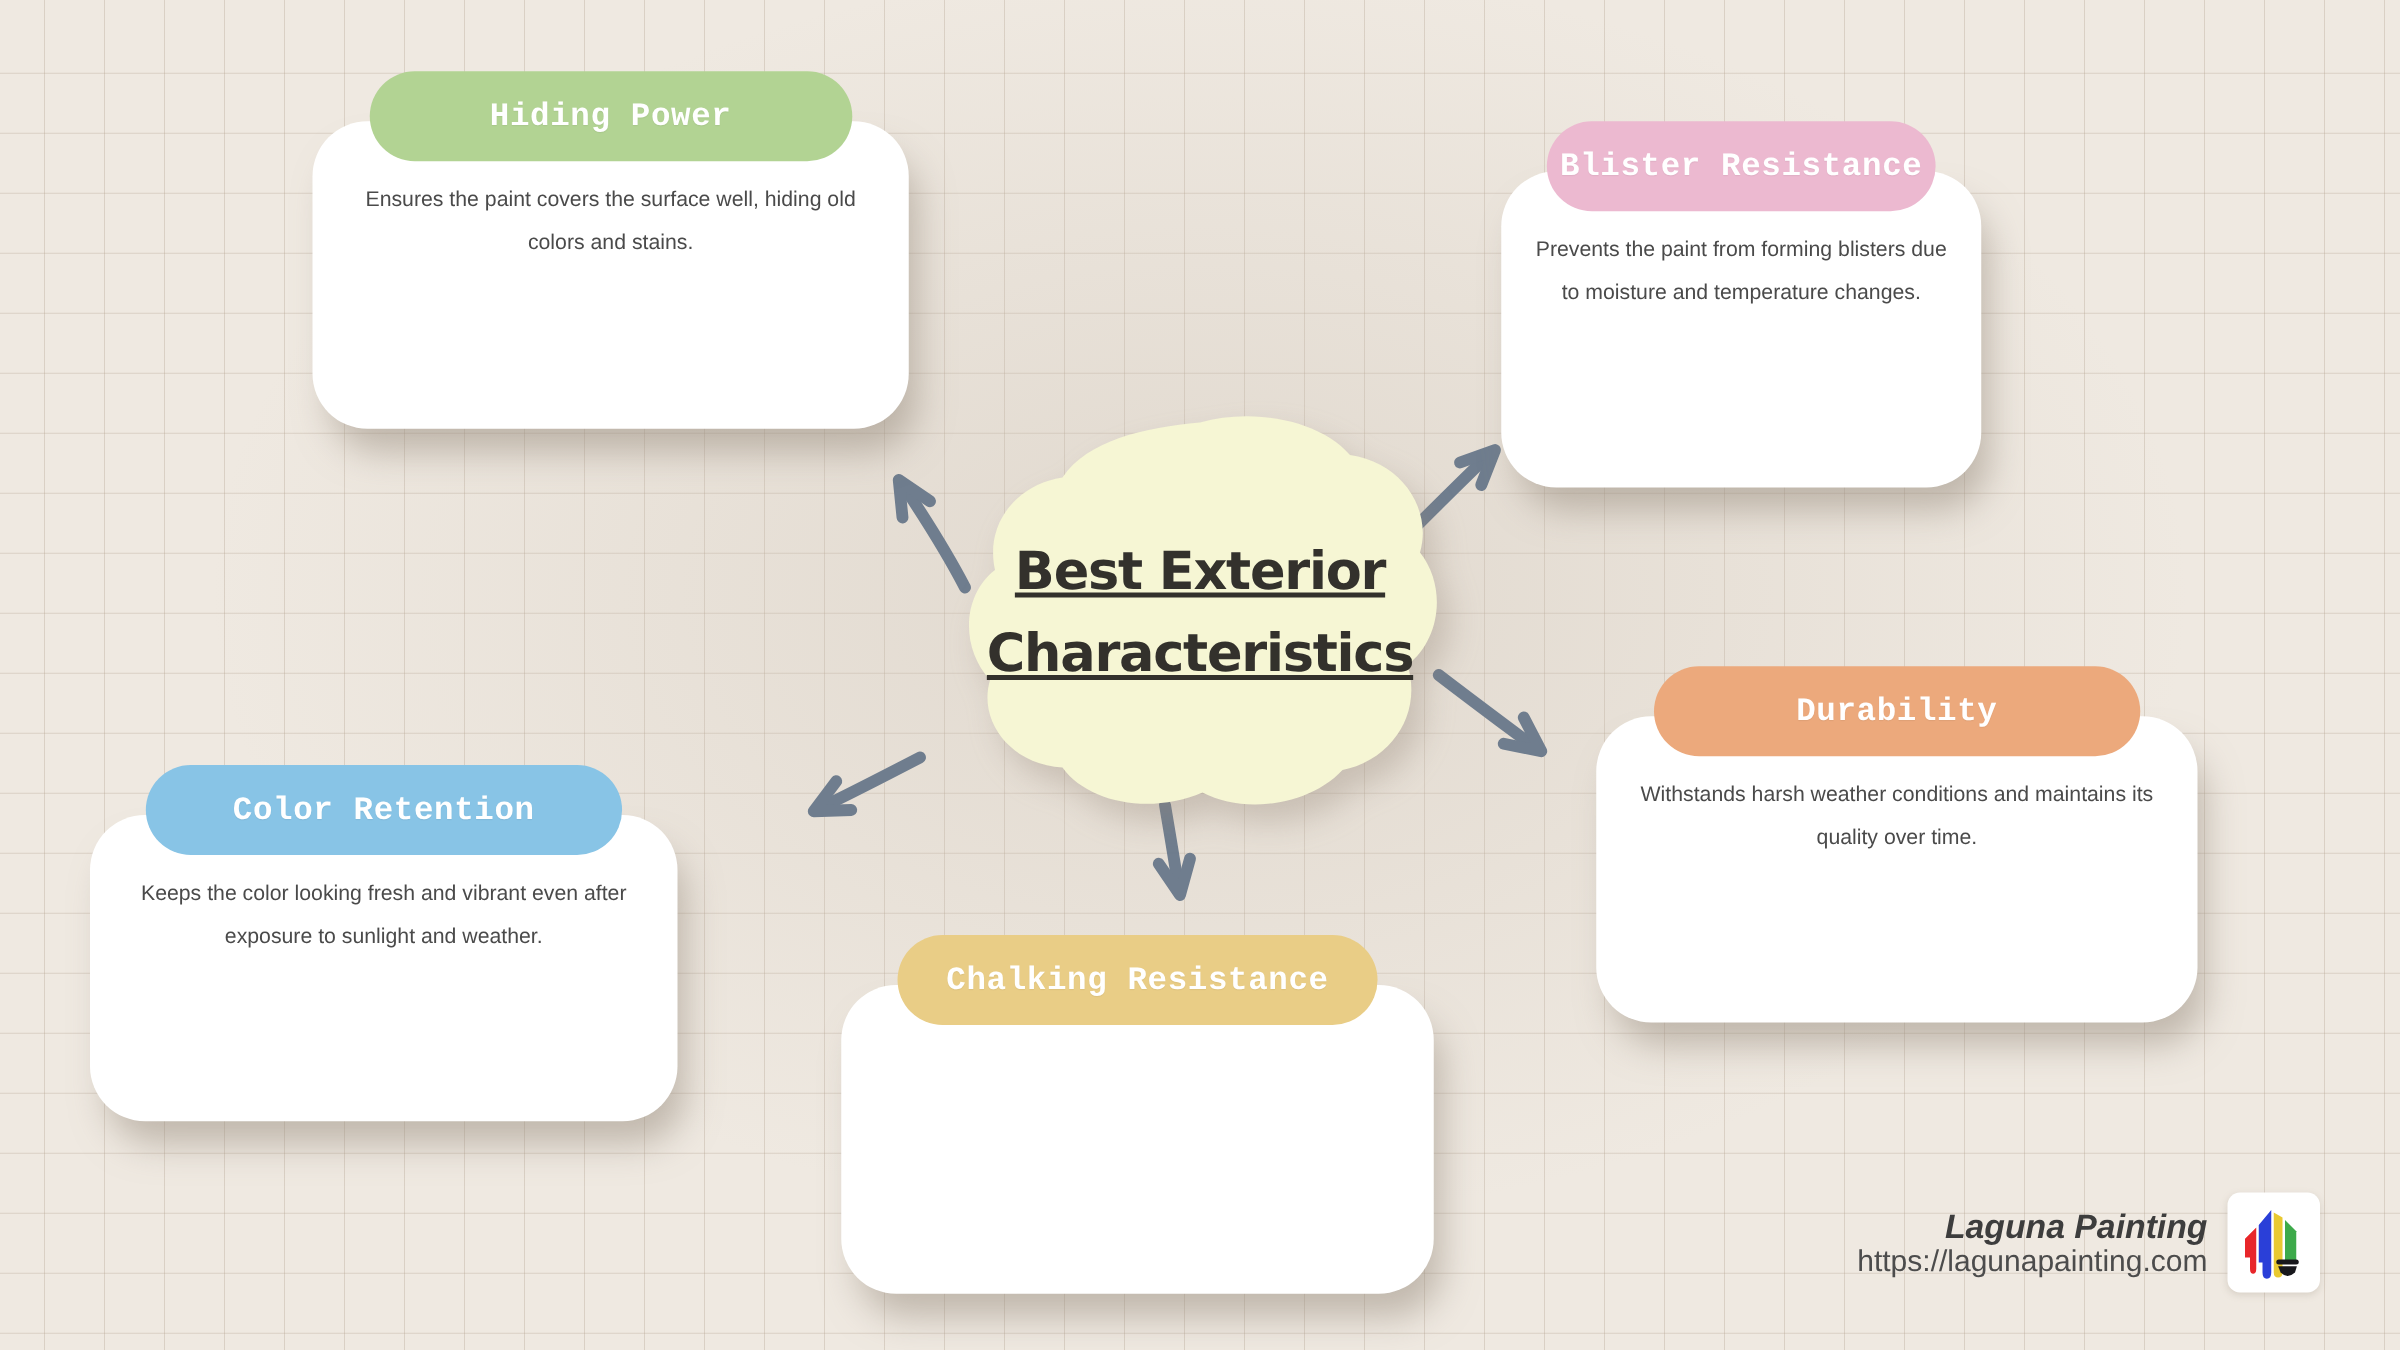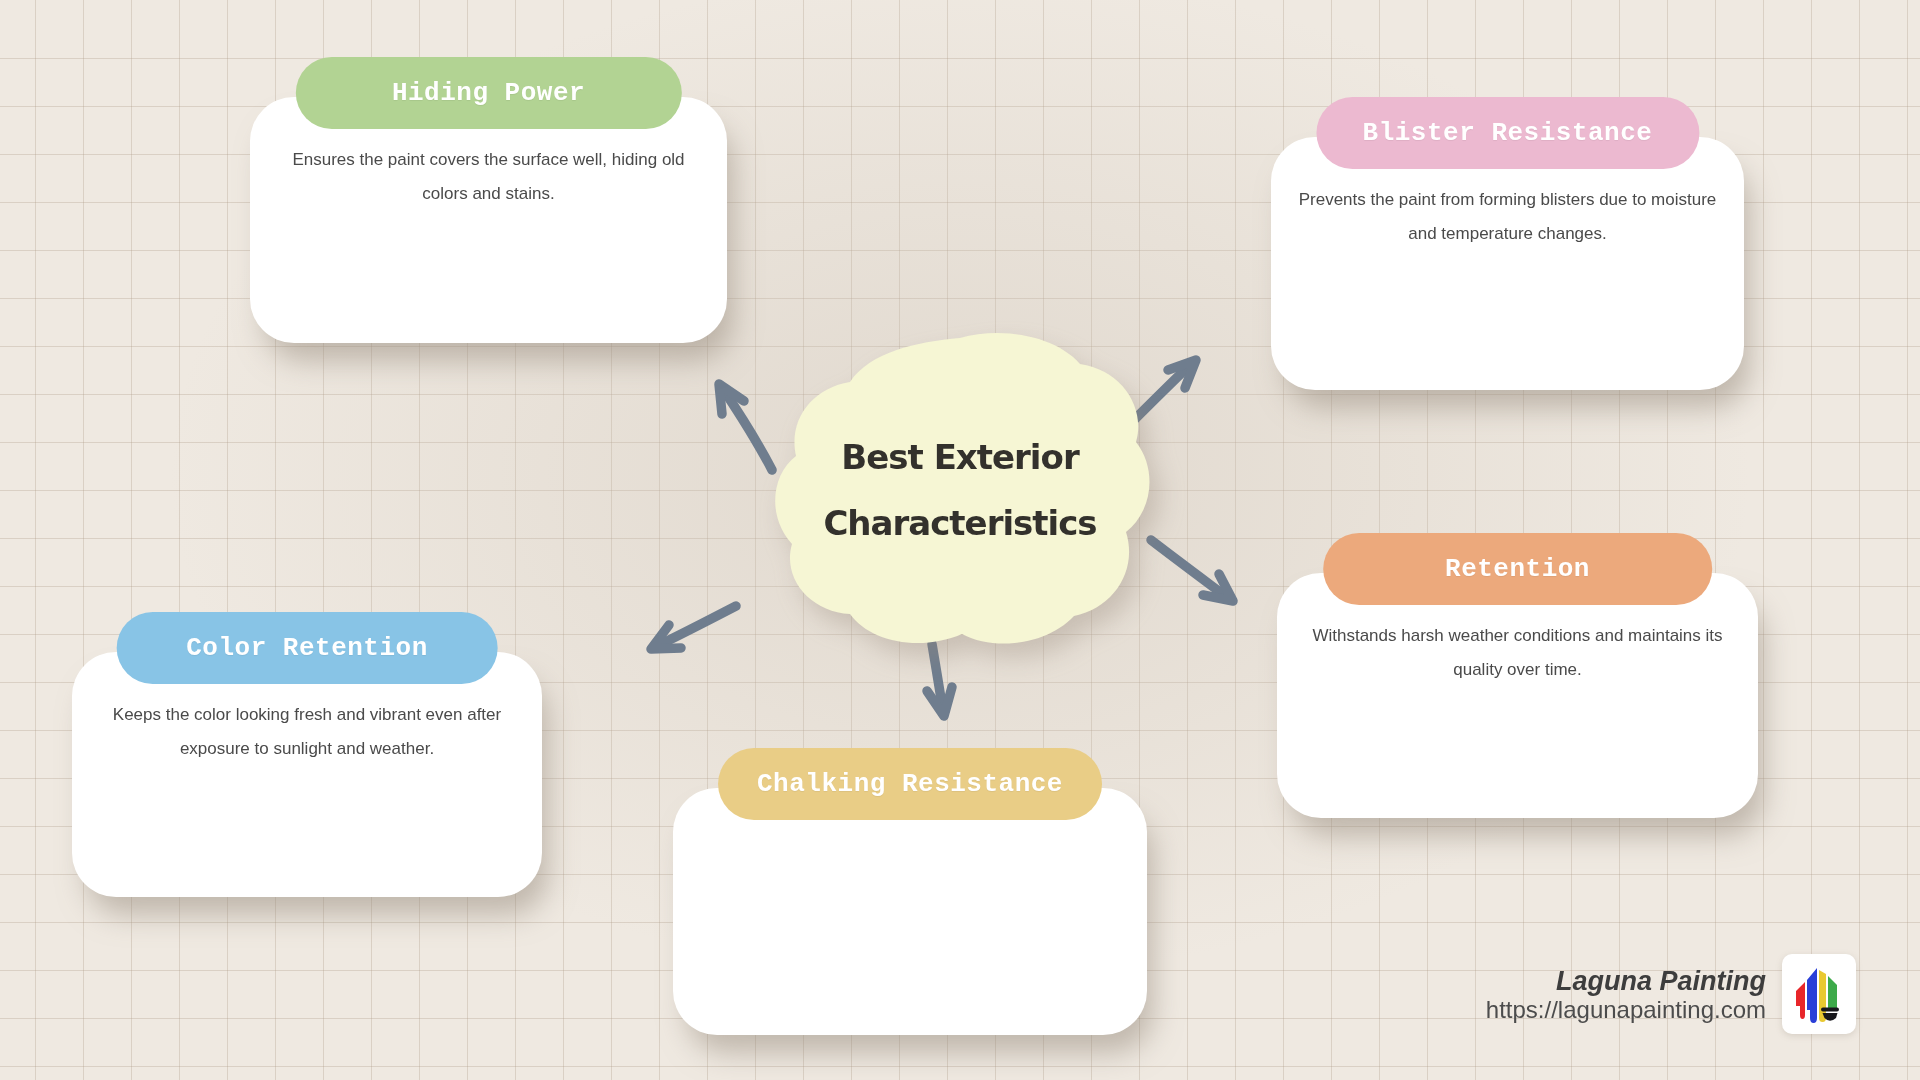--- a/index.html
+++ b/index.html
@@ -34,38 +34,39 @@
     font-family:Liberation Mono, monospace;
     text-shadow:0 1px 1px rgba(0,0,0,0.06);
   }
   .card .body{
     padding:46px 24px 0;
     text-align:center;
     color:var(--color-body_text,#4a4a4a);
     font-size:17px;line-height:34px;
   }
   .card-hiding-power      {left:250px; top:97px;  width:477px; height:246px;}
-  .card-blister-resistance{left:1271px;top:137px; width:473px; height:253px;}
+  .card-blister-resistance{left:1201px;top:137px; width:384px; height:253px;}
   .card-durability        {left:1277px;top:573px; width:481px; height:245px;}
   .card-color-retention   {left:72px;  top:652px; width:470px; height:245px;}
   .card-chalking-resistance{left:673px;top:788px; width:474px; height:247px;}
 
   
   .blob-wrap{position:absolute;left:770px;top:330px;width:380px;height:320px;}
   .blob-wrap svg{position:absolute;inset:0;filter:drop-shadow(10px 14px 12px rgba(148,136,121,0.35));}
   .blob-title{
     position:absolute;inset:0;display:flex;flex-direction:column;
     align-items:center;justify-content:center;
     text-align:center;z-index:2;
   }
   .blob-title span{
     display:block;
     font-family:"DejaVu Sans", sans-serif;
-    font-weight:bold;font-size:34px;line-height:66px;letter-spacing:-1px;
+    font-weight:bold;font-size:42px;line-height:66px;letter-spacing:-1px;
     color:var(--color-title_text,#33312c);
+    text-decoration:underline;
   }
 
   
   .arrows{position:absolute;inset:0;pointer-events:none;}
   .arrows path{
     fill:none;stroke:var(--color-arrow,#6f7d8e);
     stroke-width:9.5;stroke-linecap:round;stroke-linejoin:round;
   }
 
   
@@ -143,21 +144,21 @@
 
   <div class="card card-blister-resistance">
     <div class="pill" style="background: rgb(236, 185, 208);">
       <span class="pill-label">Blister Resistance</span>
     </div>
     <div class="body">Prevents the paint from forming blisters due to moisture and temperature changes.</div>
   </div>
 
   <div class="card card-durability">
     <div class="pill" style="background: rgb(236, 169, 124);">
-      <span class="pill-label">Retention</span>
+      <span class="pill-label">Durability</span>
     </div>
     <div class="body">Withstands harsh weather conditions and maintains its quality over time.</div>
   </div>
 
   <div class="card card-color-retention">
     <div class="pill" style="background: rgb(136, 196, 230);">
       <span class="pill-label">Color Retention</span>
     </div>
     <div class="body">Keeps the color looking fresh and vibrant even after exposure to sunlight and weather.</div>
   </div>

